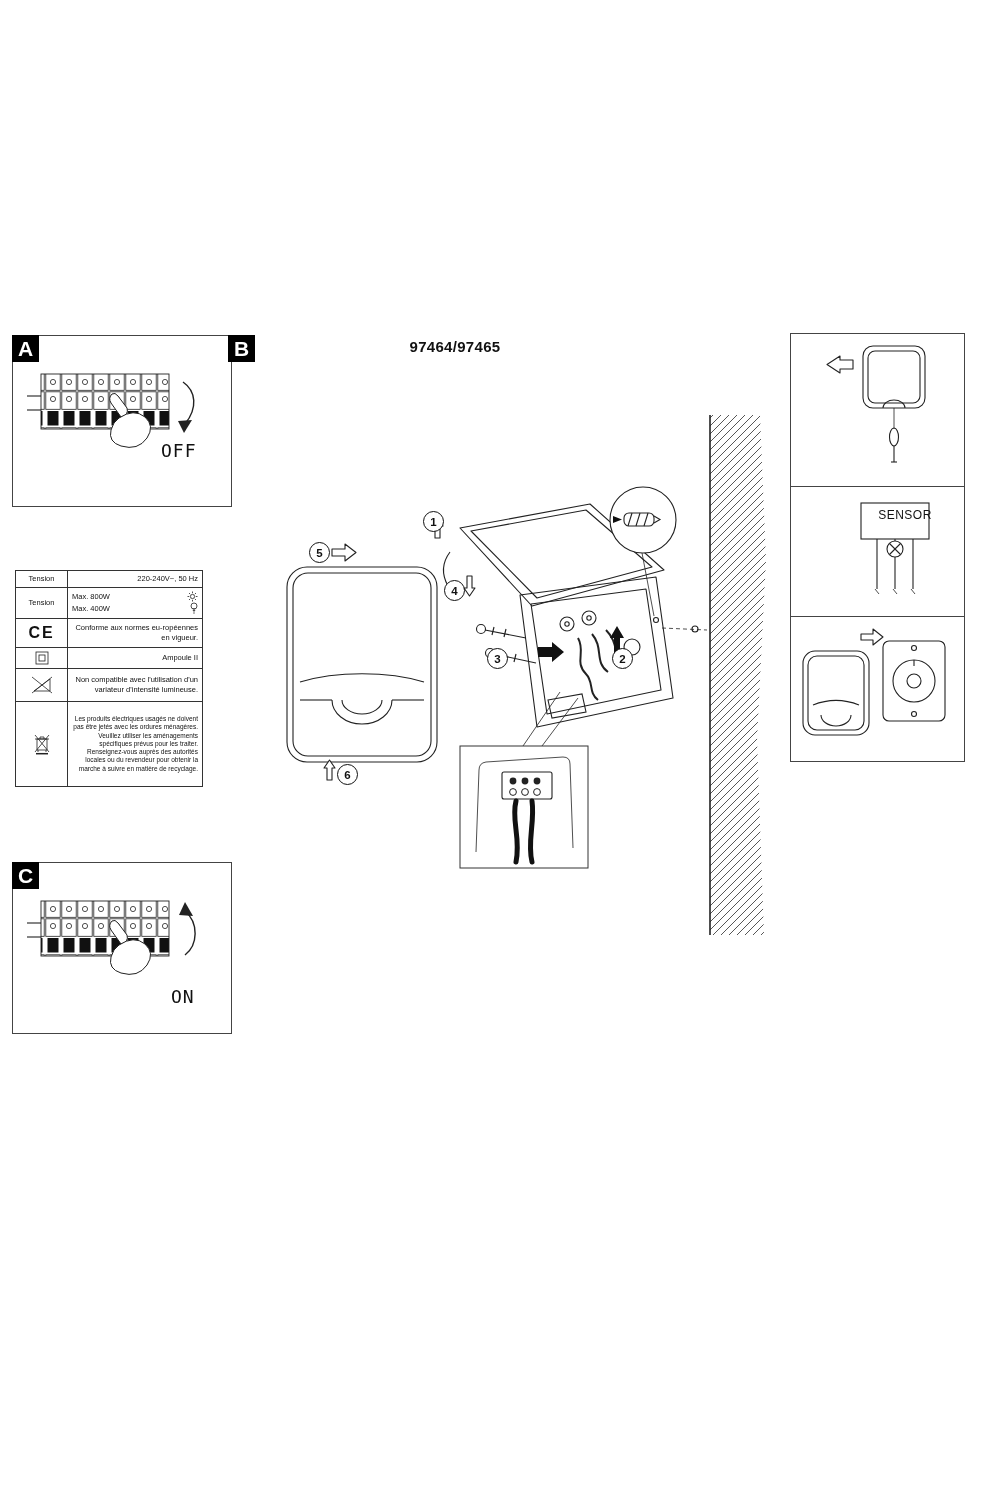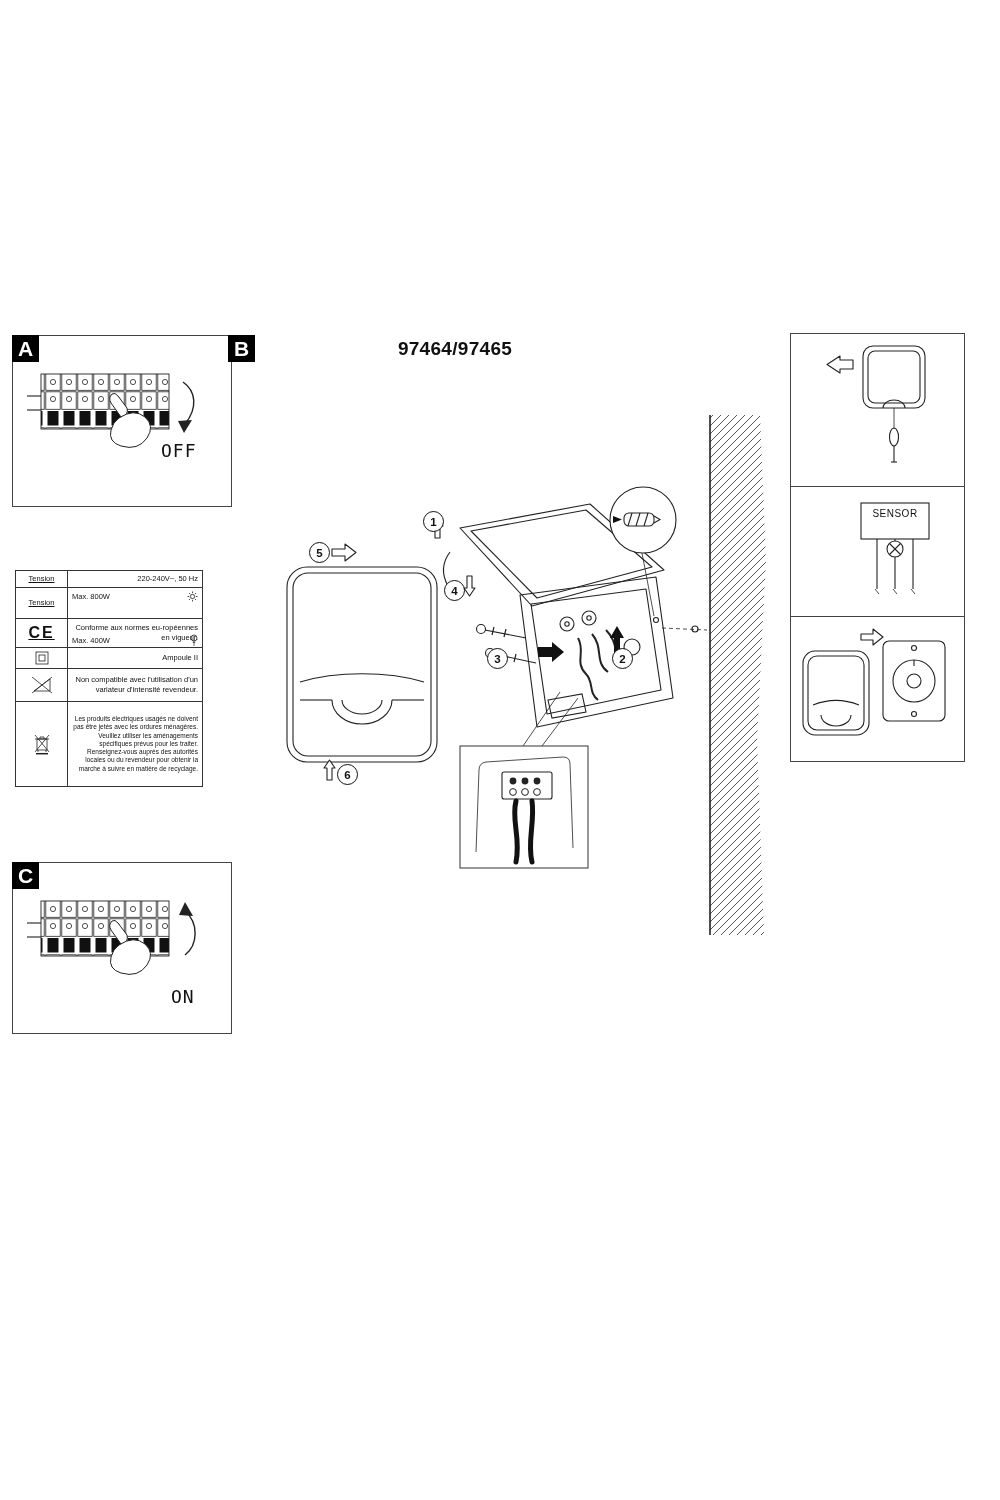--- a/index.html
+++ b/index.html
@@ -1,35 +1,35 @@
 <!DOCTYPE html>
 <html><head>
 <meta charset="utf-8">
 <style>
   html,body{margin:0;padding:0;background:#e8e8e8;}
   .page{position:relative;width:1000px;height:1500px;background:#ffffff;overflow:hidden;
         font-family:"Liberation Sans",sans-serif;color:#111;}
   .abs{position:absolute;}
   .page-title{position:absolute;left:365px;top:338px;width:180px;text-align:center;
-        font-size:19px;font-weight:600;letter-spacing:.3px;}
+        font-size:15px;font-weight:600;letter-spacing:.3px;}
   .panel{position:absolute;border:1px solid #444;background:#fff;}
   .plabel{position:absolute;left:-1px;top:-1px;width:27px;height:27px;background:#000;color:#fff;
         font-size:21px;font-weight:bold;display:flex;align-items:center;justify-content:center;}
   .plabel.free{position:absolute;}
   .caption{position:absolute;font-family:"DejaVu Sans Mono",monospace;font-size:18px;letter-spacing:1px;}
   .badge{position:absolute;width:19px;height:19px;border:1.4px solid #111;border-radius:50%;background:#fff;
         display:flex;align-items:center;justify-content:center;font-size:11.5px;font-weight:bold;z-index:5;}
   .rbox{position:absolute;left:790px;width:173px;border:1px solid #444;background:#fff;}
   .spec-table{position:absolute;left:15px;top:570px;width:186px;border:1px solid #333;font-size:7.5px;line-height:1.3;background:#fff;}
   .srow{display:flex;border-top:1px solid #333;}
   .srow:first-child{border-top:none;}
   .sleft{width:52px;border-right:1px solid #333;display:flex;align-items:center;justify-content:center;
-        padding:2px;box-sizing:border-box;text-align:center;flex-shrink:0;text-decoration:underline;}
+        padding:2px;box-sizing:border-box;text-align:center;flex-shrink:0;}
   .sright{flex:1;padding:2px 4px;display:flex;flex-direction:column;justify-content:center;box-sizing:border-box;text-align:right;}
-  .maxline{display:flex;justify-content:space-between;align-items:center;margin-top:32px;}
+  .maxline{display:flex;justify-content:space-between;align-items:center;}
   .cemark{font-size:16px;font-weight:bold;letter-spacing:2px;}
   .tiny{font-size:6.5px;line-height:1.28;}
   .ln{fill:none;stroke:#222;stroke-width:1.1;}
   .thin{stroke:#222;stroke-width:.8;fill:none;}
   .wire{fill:none;stroke:#222;stroke-width:2;}
   .cable{fill:none;stroke:#111;stroke-width:5;stroke-linecap:round;}
   .oarr polygon{fill:#fff;stroke:#222;stroke-width:1.1;stroke-linejoin:round;}
   .hand{fill:#fff;stroke:#222;stroke-width:1;}
   svg{display:block;}
 </style>
@@ -141,21 +141,21 @@
         </div>
     </div>
     <div class="srow" style="height:32px">
       <div class="sleft">
         <svg width="22" height="18" viewBox="0 0 22 18">
           <polygon points="3,15 19,15 19,3" class="thin"></polygon>
           <path class="thin" d="M1,1 L21,17 M21,1 L1,17"></path>
         </svg>
       </div>
       <div class="sright">
-          <span>Non compatible avec l'utilisation d'un variateur d'intensité revendeur.</span>
+          <span>Non compatible avec l'utilisation d'un variateur d'intensité lumineuse.</span>
         </div>
     </div>
     <div class="srow" style="height:84px">
       <div class="sleft">
         <svg width="18" height="22" viewBox="0 0 18 22">
           <rect x="4" y="6" width="10" height="11" class="thin"></rect>
           <path class="thin" d="M2,6 H16 M7,6 V4 H11 V6 M5,17 v2 M13,17 v2"></path>
           <path class="thin" d="M2,2 L16,19 M16,2 L2,19"></path>
           <path d="M3,20.7 H15" stroke="#222" stroke-width="1.5"></path>
         </svg>
@@ -293,21 +293,21 @@
         <line x1="104" y1="52" x2="104" y2="54"></line>
         <circle cx="104" cy="62" r="8"></circle>
         <line x1="98.5" y1="56.5" x2="109.5" y2="67.5"></line>
         <line x1="109.5" y1="56.5" x2="98.5" y2="67.5"></line>
         <line x1="86" y1="52" x2="86" y2="102"></line>
         <line x1="122" y1="52" x2="122" y2="102"></line>
         <line x1="104" y1="70" x2="104" y2="102"></line>
         <path d="M 84,102 l 4,5 M 120,102 l 4,5 M 102,102 l 4,5" stroke-width="0.8"></path>
       </g>
     </svg>
-    <span class="abs" style="left:70px;top:21px;width:68px;text-align:center;font-size:10px;letter-spacing:.5px">SENSOR</span>
+    <span class="abs" style="left:80px;top:21px;width:68px;text-align:center;font-size:12px;letter-spacing:.5px">SENSOR</span>
   </div>
 
   <div class="rbox" style="top:616px;height:144px">
     <svg width="173" height="143" viewBox="0 0 173 143">
       <g class="oarr" transform="translate(70,12)">
         <polygon points="0,5 12,5 12,0 22,8 12,16 12,11 0,11"></polygon>
       </g>
       <g class="ln">
         <rect x="12" y="34" width="66" height="84" rx="12"></rect>
         <rect x="17" y="39" width="56" height="74" rx="9"></rect>

